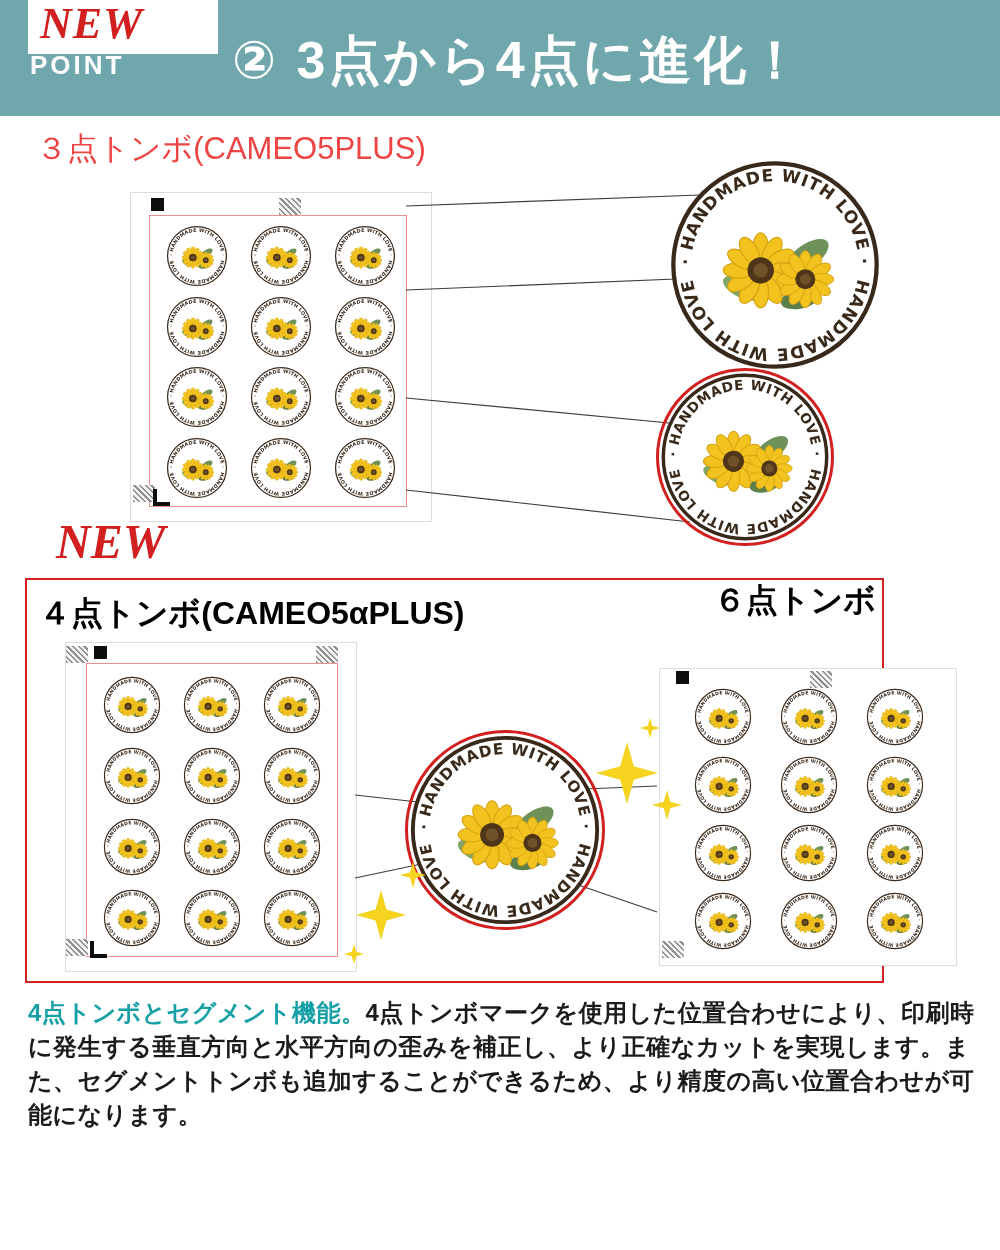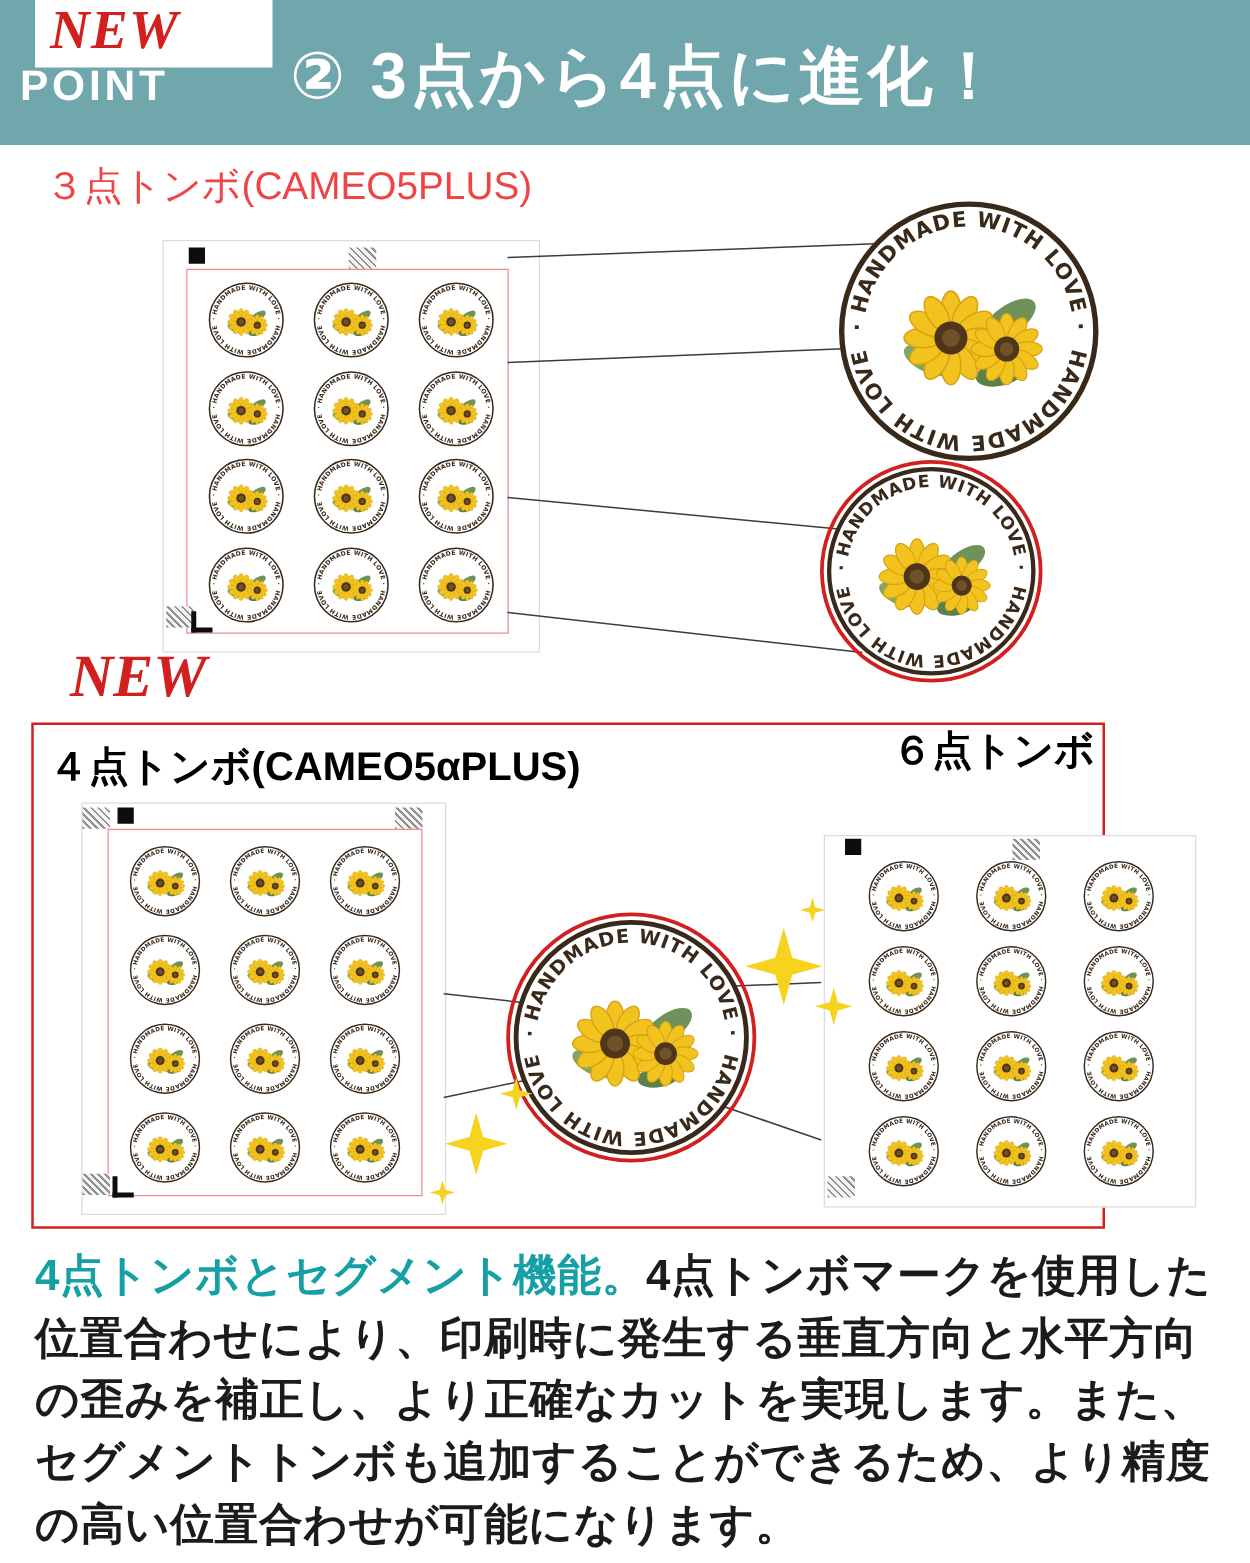--- a/index.html
+++ b/index.html
@@ -5,21 +5,21 @@
   * { margin:0; padding:0; box-sizing:border-box; }
   html,body { background:#fff; }
   body { font-family:"Liberation Sans","DejaVu Sans",sans-serif; }
   .page { position:relative; width:1000px; height:1250px; background:#fff; overflow:hidden; }
 
   
   .header { position:absolute; left:0; top:0; width:1000px; height:116px; background:var(--teal,#6fa7ad); }
   .newpoint-box { position:absolute; left:28px; top:0; width:190px; height:54px; background:#fff; }
   .new-label { position:absolute; left:12px; top:-2px; font-family:"Liberation Serif","DejaVu Serif",serif;
                font-style:italic; font-weight:bold; font-size:44px; color:var(--red,#d21f1f); letter-spacing:1px; }
-  .point-label { position:absolute; left:16px; top:50px; font-size:34px; font-weight:bold; color:#fff; letter-spacing:3px;text-align:right; }
+  .point-label { position:absolute; left:30px; top:50px; font-size:26px; font-weight:bold; color:#fff; letter-spacing:3px;text-align:right; }
   .header-title { position:absolute; left:232px; top:26px; font-size:52px; font-weight:bold; color:#fff; letter-spacing:3px; }
 
   .section-label { position:absolute; left:36px; top:128px; font-size:31px; color:#ef4444; }
 
   
   .sheet { position:absolute; background:#fff; border:1px solid #dcdcdc; }
   .cutline { position:absolute; border:1px solid #ef8d8d; }
   .regsquare { position:absolute; width:13px; height:13px; background:#0d0d0d; }
   .hatch { position:absolute; width:22px; height:17px;
            background:repeating-linear-gradient(45deg,#8f8f8f 0 1.5px,#f3f3f3 1.5px 4px); }
@@ -44,21 +44,21 @@
   .panel-heading-right { position:absolute; right:6px; top:2px; font-size:32px; font-weight:bold; color:#000;
                          text-align:left; line-height:1.15; }
 
   .badge-text { font-family:"DejaVu Sans",sans-serif; font-weight:bold; font-size:9.5px;
                 letter-spacing:0.4px; fill:#38291b; }
 
   .lines { position:absolute; left:0; top:0; z-index:1; pointer-events:none; }
   .sparkle { position:absolute; z-index:4; }
 
   
-  .footer { position:absolute; left:28px; top:996px; width:948px; font-size:35px; line-height:1.42;
+  .footer { position:absolute; left:28px; top:996px; width:948px; font-size:24px; line-height:1.42;
             letter-spacing:0.5px; color:#1b1b1b; font-weight:600; }
   .footer .lead { color:var(--teal-text,#16a0a6); font-weight:bold; }
 </style>
 </head>
 <body>
 
 <svg width="0" height="0" style="position:absolute" aria-hidden="true">
   <defs>
     <g id="flower">
       <g fill="#f2c31e" stroke="#d8a313" stroke-width="0.7">

